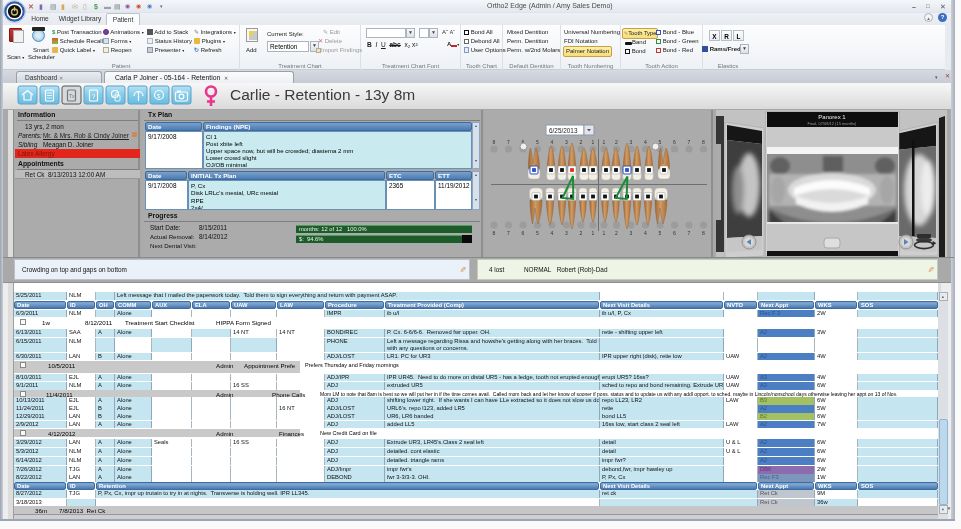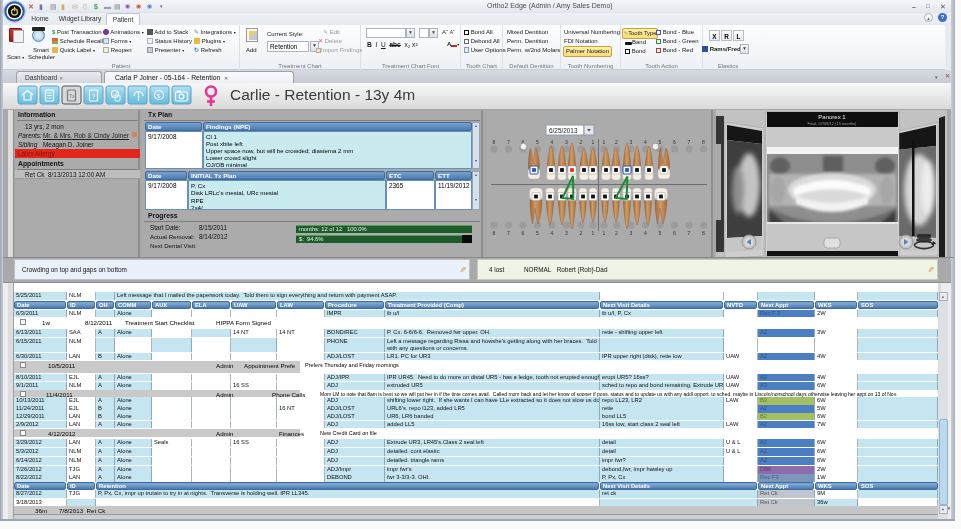--- a/index.html
+++ b/index.html
@@ -233,21 +233,21 @@
     <circle cx="178.5" cy="13.5" r="2.4"></circle>
     <rect x="174" y="7.5" width="4" height="2" fill="#fff" stroke="none"></rect>
    </g>
 
    <g stroke="#E8368F" fill="none" stroke-width="2.6">
     <circle cx="208" cy="8.5" r="5"></circle>
     <path d="M208 13.5 V23 M204 18.5 h8"></path>
    </g>
   </g>
  </svg>
- <div id="bname">Carlie - Retention - 13y 4m</div>
+ <div id="bname">Carlie - Retention - 13y 8m</div>
 </div>
 
 <div id="content">
 
  <div class="abs" style="left:5px;top:0;width:6px;height:148px;background:#DDDDDD;border-right:1px solid #8E8E8E"></div>
 
  <div class="abs" style="left:12px;top:0;width:125px;height:148px;background:#ABABAB;border-right:2px solid #8E8E8E">
   <div class="phead" style="left:3px;top:1px;position:absolute">Information</div>
   <div class="hr" style="left:2px;top:10px;width:121px"></div>
   <div class="txt" style="left:10px;top:13px">13 yrs, 2 mon</div>

